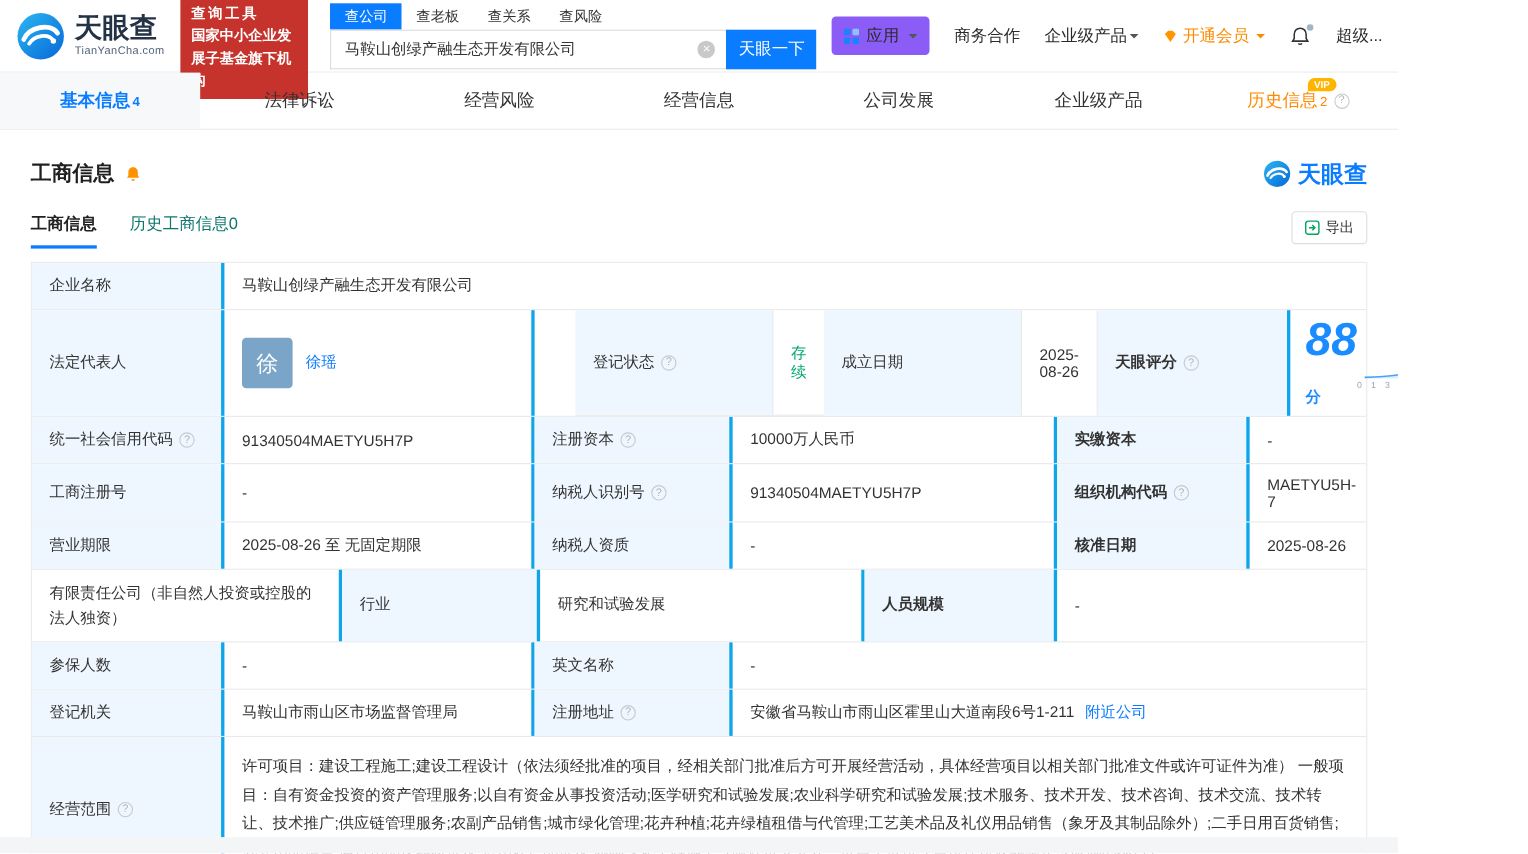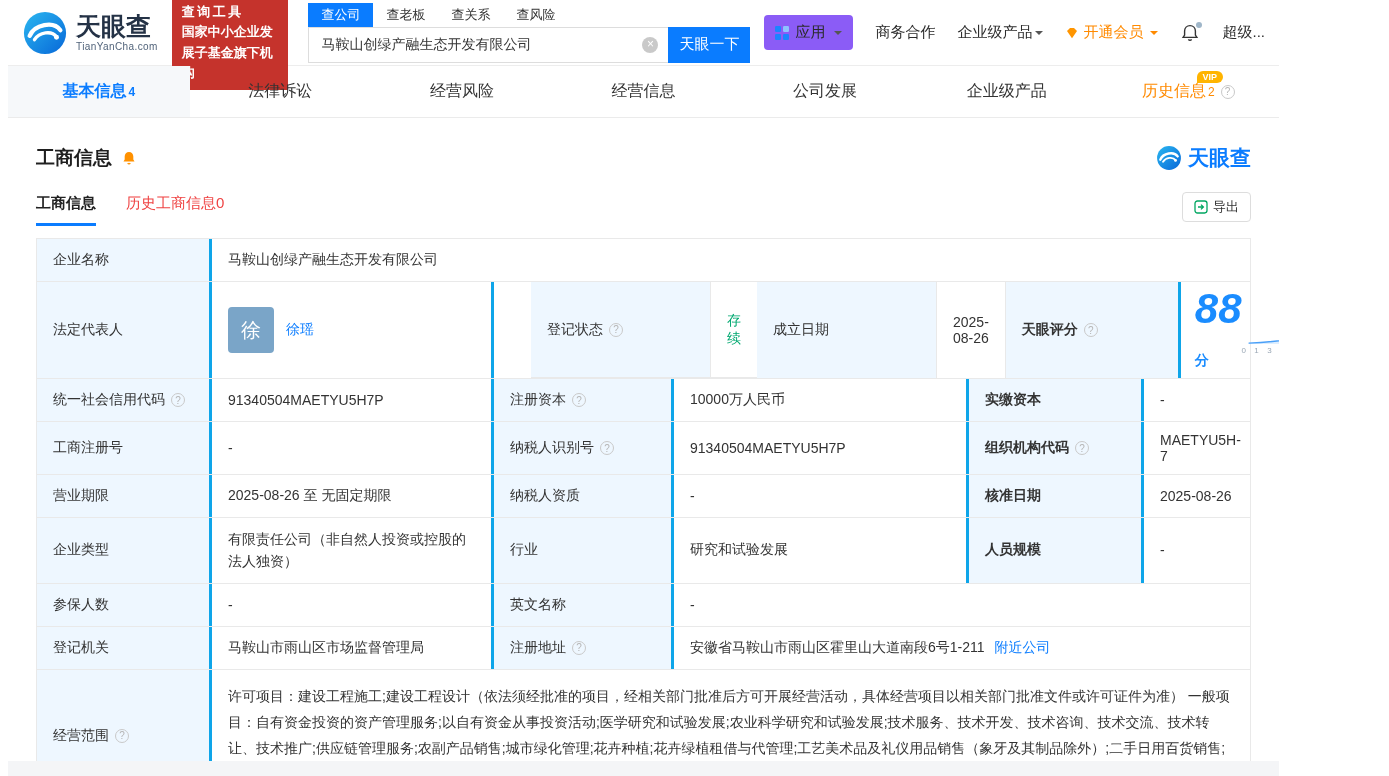--- a/index.html
+++ b/index.html
@@ -1,17 +1,17 @@
 <!DOCTYPE html>
 <html><head>
 <meta charset="utf-8">
 <style>
   * { box-sizing: border-box; margin: 0; padding: 0; }
   body { font-family: "Liberation Sans", "DejaVu Sans", sans-serif; background: #fff; }
-  .page { width: 1271px; height: 776px; position: relative; background: #fff; overflow: hidden; color: #333; margin-left: 8px; }
+  .page { width: 1271px; height: 776px; position: relative; background: #fff; overflow: hidden; color: #333; }
 
   
   .header { height: 66px; display: flex; align-items: center; padding: 0 14px; gap: 14px; border-bottom: 1px solid #ededed; }
   .logo { display: flex; align-items: center; gap: 8px; cursor: pointer; }
   .logo-txt { display: flex; flex-direction: column; line-height: 1.1; }
   .logo-cn { font-size: 25px; font-weight: bold; color: #243246; }
   .logo-en { font-size: 10px; color: #51637a; letter-spacing: .4px; }
   .banner { background: #c5332c; color: #fff; padding: 7px 10px; font-size: 13px; font-weight: bold; line-height: 1.55; }
   .banner .l1 { letter-spacing: 2.5px; }
   .search-wrap { display: flex; flex-direction: column; margin-left: 6px; }
@@ -45,21 +45,21 @@
   .help::after { content: "?"; }
 
   
   .section-head { display: flex; align-items: center; margin: 26px 28px 0; }
   .section-title { font-size: 19px; font-weight: bold; color: #1f1f1f; }
   .sub-bell { margin-left: 9px; cursor: pointer; display: flex; }
   .brand-right { margin-left: auto; display: flex; align-items: center; gap: 6px; }
   .brand-right-cn { color: #0a7cff; font-weight: bold; font-size: 21px; }
 
   .subtabs { display: flex; align-items: flex-end; margin: 20px 28px 0; }
-  .subtab { margin-right: 30px; padding-bottom: 10px; font-size: 15px; color: #ef4444; cursor: pointer; border-bottom: 3px solid transparent; }
+  .subtab { margin-right: 30px; padding-bottom: 10px; font-size: 15px; color: #0f766e; cursor: pointer; border-bottom: 3px solid transparent; }
   .subtab.active { color: #222; font-weight: bold; border-bottom-color: #0a7cff; }
   .export-btn { margin-left: auto; display: flex; align-items: center; gap: 5px; border: 1px solid #ddd; border-radius: 4px; padding: 5px 11px; font-size: 13px; color: #333; cursor: pointer; background: #fff; margin-bottom: 4px; }
 
   
   .info-table { margin: 12px 28px 0; border: 1px solid #e9e9e9; font-size: 14px; }
   .trow { display: flex; border-bottom: 1px solid #e9e9e9; min-height: 43px; }
   .trow:last-child { border-bottom: none; }
   .cell { padding: 10px 16px; display: flex; align-items: center; border-right: 3px solid #0ea5e9; }
   .cell:last-child { border-right: none; }
   .lbl { background: #eef7ff; color: #333; }
@@ -322,21 +322,20 @@
     <div class="trow">
       <div class="cell lbl c1">营业期限</div>
       <div class="cell c2">2025-08-26 至 无固定期限</div>
       <div class="cell lbl c3">纳税人资质</div>
       <div class="cell c4">-</div>
       <div class="cell lbl c5">核准日期</div>
       <div class="cell grow">2025-08-26</div>
     </div>
 
     <div class="trow r6">
-      <div class="cell lbl c1">企业类型</div>
       <div class="cell c2 wrapcell">有限责任公司（非自然人投资或控股的法人独资）</div>
       <div class="cell lbl c3">行业</div>
       <div class="cell c4">研究和试验发展</div>
       <div class="cell lbl c5">人员规模</div>
       <div class="cell grow">-</div>
     </div>
 
     <div class="trow">
       <div class="cell lbl c1">参保人数</div>
       <div class="cell c2">-</div>

